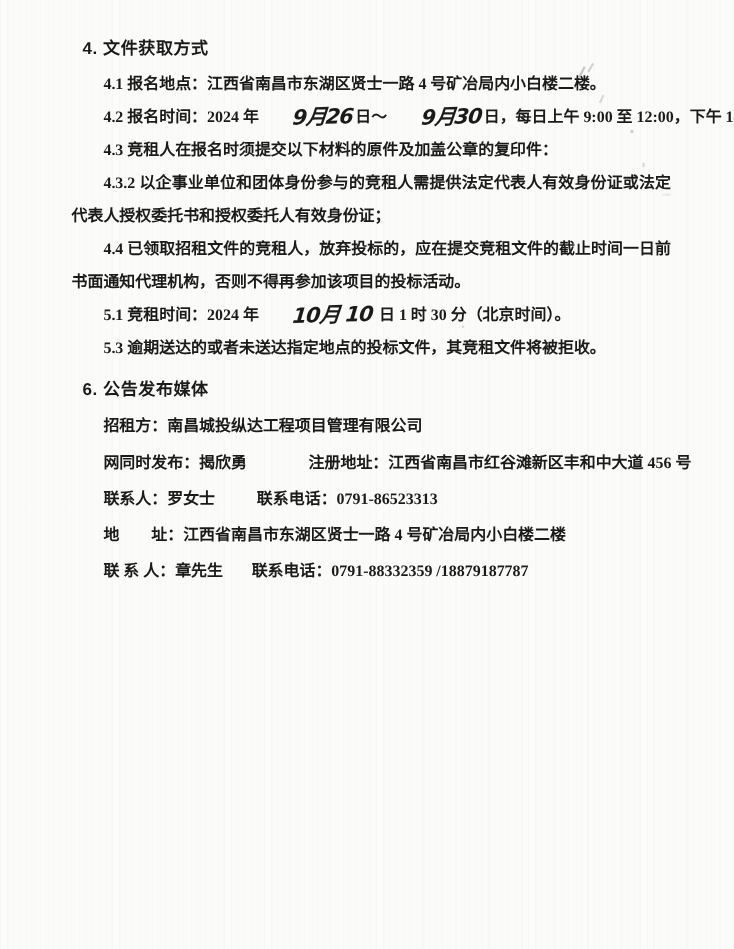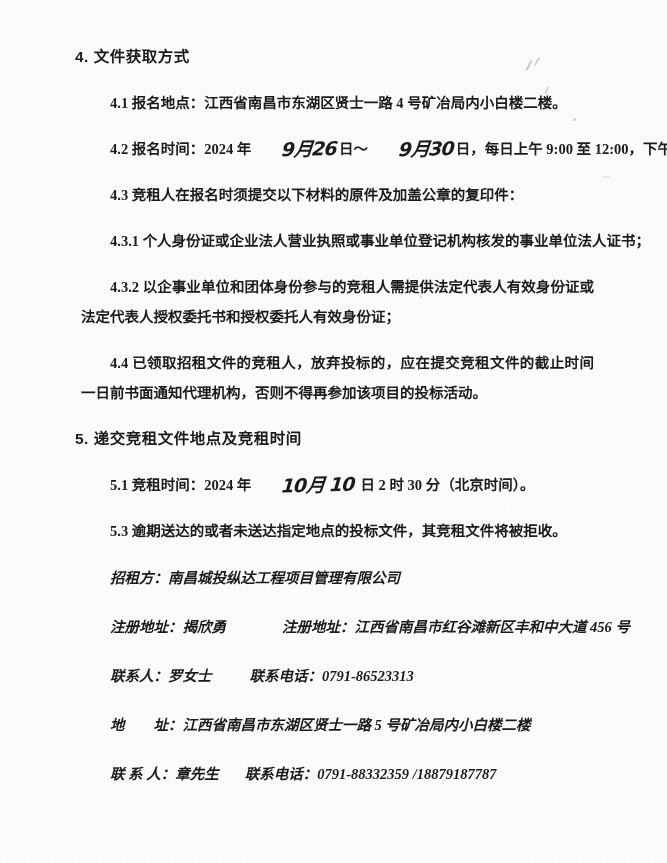--- a/index.html
+++ b/index.html
@@ -24,28 +24,28 @@
   }
   .h{
     font-family:"Liberation Sans","DejaVu Sans",sans-serif;
     font-size:15.5px;
     font-weight:700;
     letter-spacing:0.5px;
     line-height:30px;
     margin:8px 0 2px;
     padding-left:10px;
   }
-  .h.first{margin-top:16px;}
+  .h.first{margin-top:4px;}
   .p{
-    margin:16px;
+    margin:0;
     text-indent:2em;
     text-align:justify;
   }
   .nw{white-space:nowrap;text-align:left;}
-  .contact .p{line-height:33px;font-style:italic;}
+  .contact .p{line-height:33px;}
   .contact .h{margin-bottom:8px;}
   .gap-lg{margin-left:56px;}
   .gap-md{margin-left:38px;}
   .gap-sm{margin-left:26px;}
   .hand{
     font-family:"DejaVu Sans",sans-serif;
     font-style:italic;
     font-weight:700;
     font-size:19px;
     line-height:1;
@@ -68,39 +68,38 @@
 </head>
 <body>
 
 <div class="page">
 
   <section>
     <h2 class="h first">4. 文件获取方式</h2>
     <p class="p">4.1 报名地点：江西省南昌市东湖区贤士一路 4 号矿冶局内小白楼二楼。</p>
     <p class="p nw"><span>4.2 报名时间：2024 年</span><span class="hand">9月26</span><span>日～</span><span class="hand">9月30</span><span>日，每日上午 9:00 至 12:00，下午 14:00 至 17:00。</span></p>
     <p class="p">4.3 竞租人在报名时须提交以下材料的原件及加盖公章的复印件：</p>
-    <p class="p nw">4.3.1 个人身份证或企业法人营业执照或事业单位登记机构核发的事业单位法人证书；</p>
     <p class="p">4.3.2 以企事业单位和团体身份参与的竞租人需提供法定代表人有效身份证或法定代表人授权委托书和授权委托人有效身份证；</p>
     <p class="p">4.4 已领取招租文件的竞租人，放弃投标的，应在提交竞租文件的截止时间一日前书面通知代理机构，否则不得再参加该项目的投标活动。</p>
   </section>
 
   <section>
-    <h2 class="h">5. 递交竞租文件地点及竞租时间</h2>
-    <p class="p nw"><span>5.1 竞租时间：2024 年</span><span class="hand">10月 10</span><span> 日 2 时 30 分（北京时间）。</span></p>
+    <p class="p nw"><span>5.1 竞租时间：2024 年</span><span class="hand">10月 10</span><span> 日 1 时 30 分（北京时间）。</span></p>
     <p class="p">5.3 逾期送达的或者未送达指定地点的投标文件，其竞租文件将被拒收。</p>
   </section>
 
   <section>
+    <h2 class="h">6. 公告发布媒体</h2>
   </section>
 
   <section class="contact">
     <p class="p">招租方：南昌城投纵达工程项目管理有限公司</p>
-    <p class="p nw"><span>注册地址：揭欣勇</span><span class="gap-lg">注册地址：江西省南昌市红谷滩新区丰和中大道 456 号</span></p>
+    <p class="p nw"><span>网同时发布：揭欣勇</span><span class="gap-lg">注册地址：江西省南昌市红谷滩新区丰和中大道 456 号</span></p>
     <p class="p nw"><span>联系人：罗女士</span><span class="gap-md">联系电话：0791-86523313</span></p>
-    <p class="p">地　　址：江西省南昌市东湖区贤士一路 5 号矿冶局内小白楼二楼</p>
+    <p class="p">地　　址：江西省南昌市东湖区贤士一路 4 号矿冶局内小白楼二楼</p>
     <p class="p nw"><span>联 系 人：章先生</span><span class="gap-sm">联系电话：0791-88332359 /18879187787</span></p>
   </section>
 
   <span class="art a1"></span>
   <span class="art a2"></span>
   <span class="art a3"></span>
   <span class="art a4"></span>
   <span class="art a5"></span>
   <span class="art a6"></span>
   <span class="art a7"></span>

